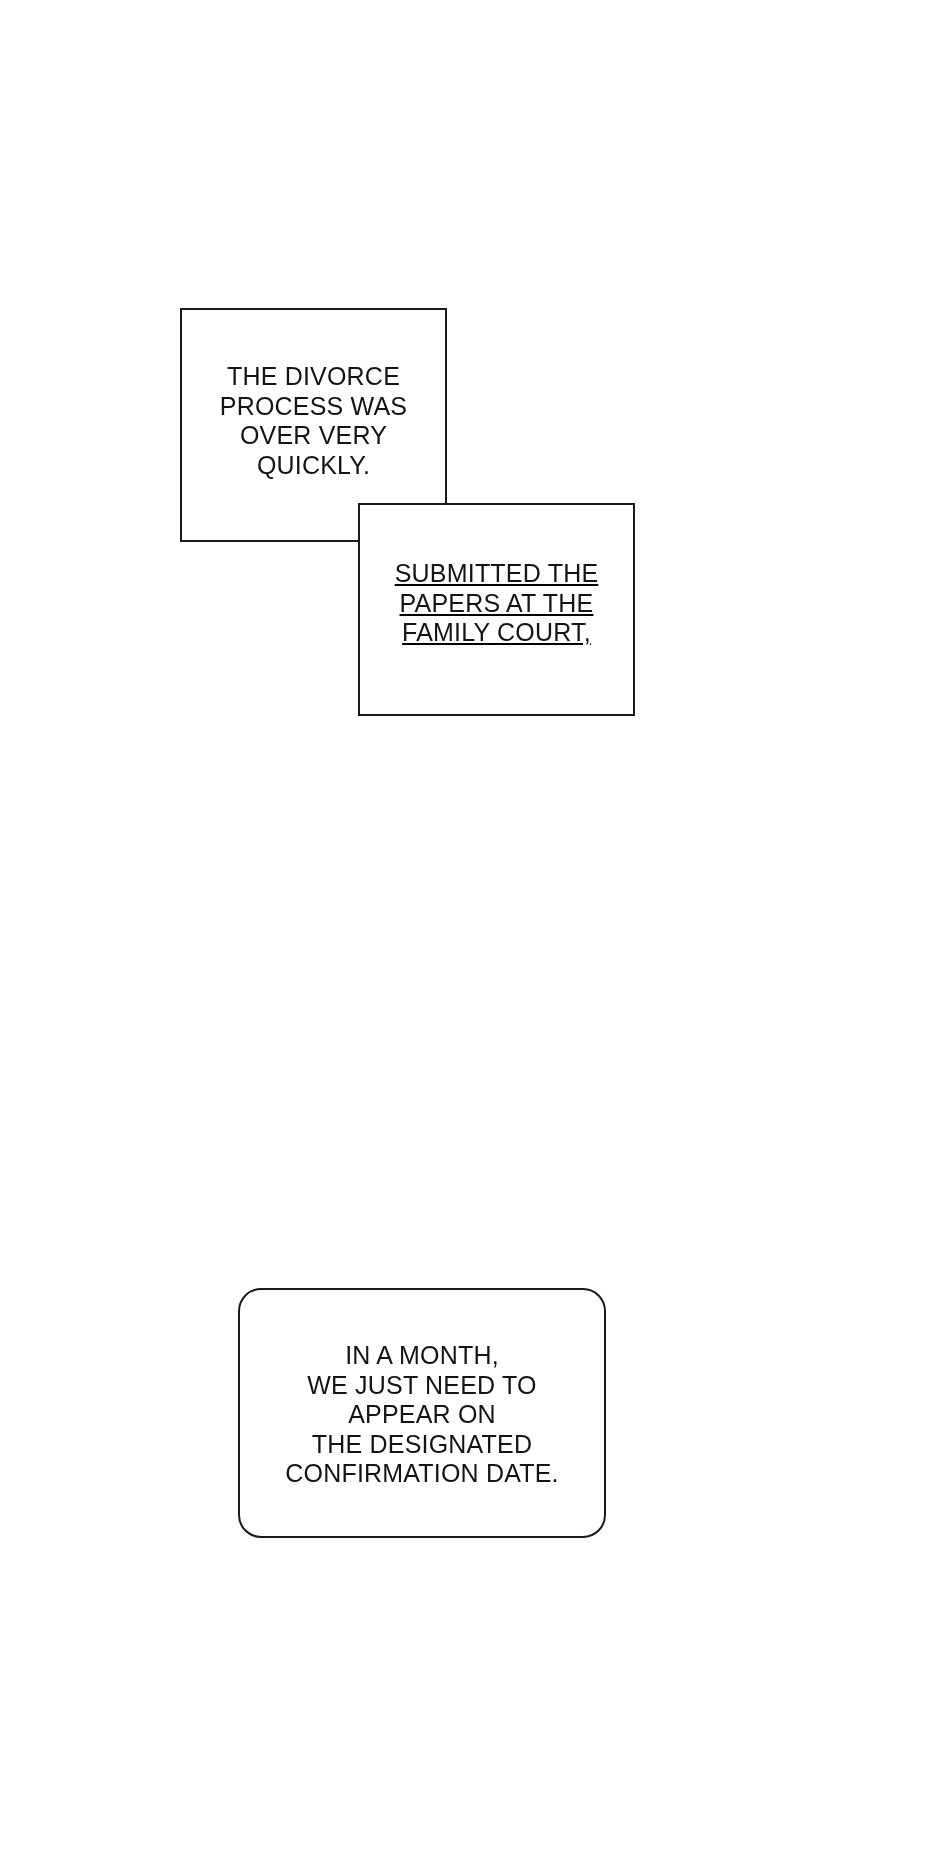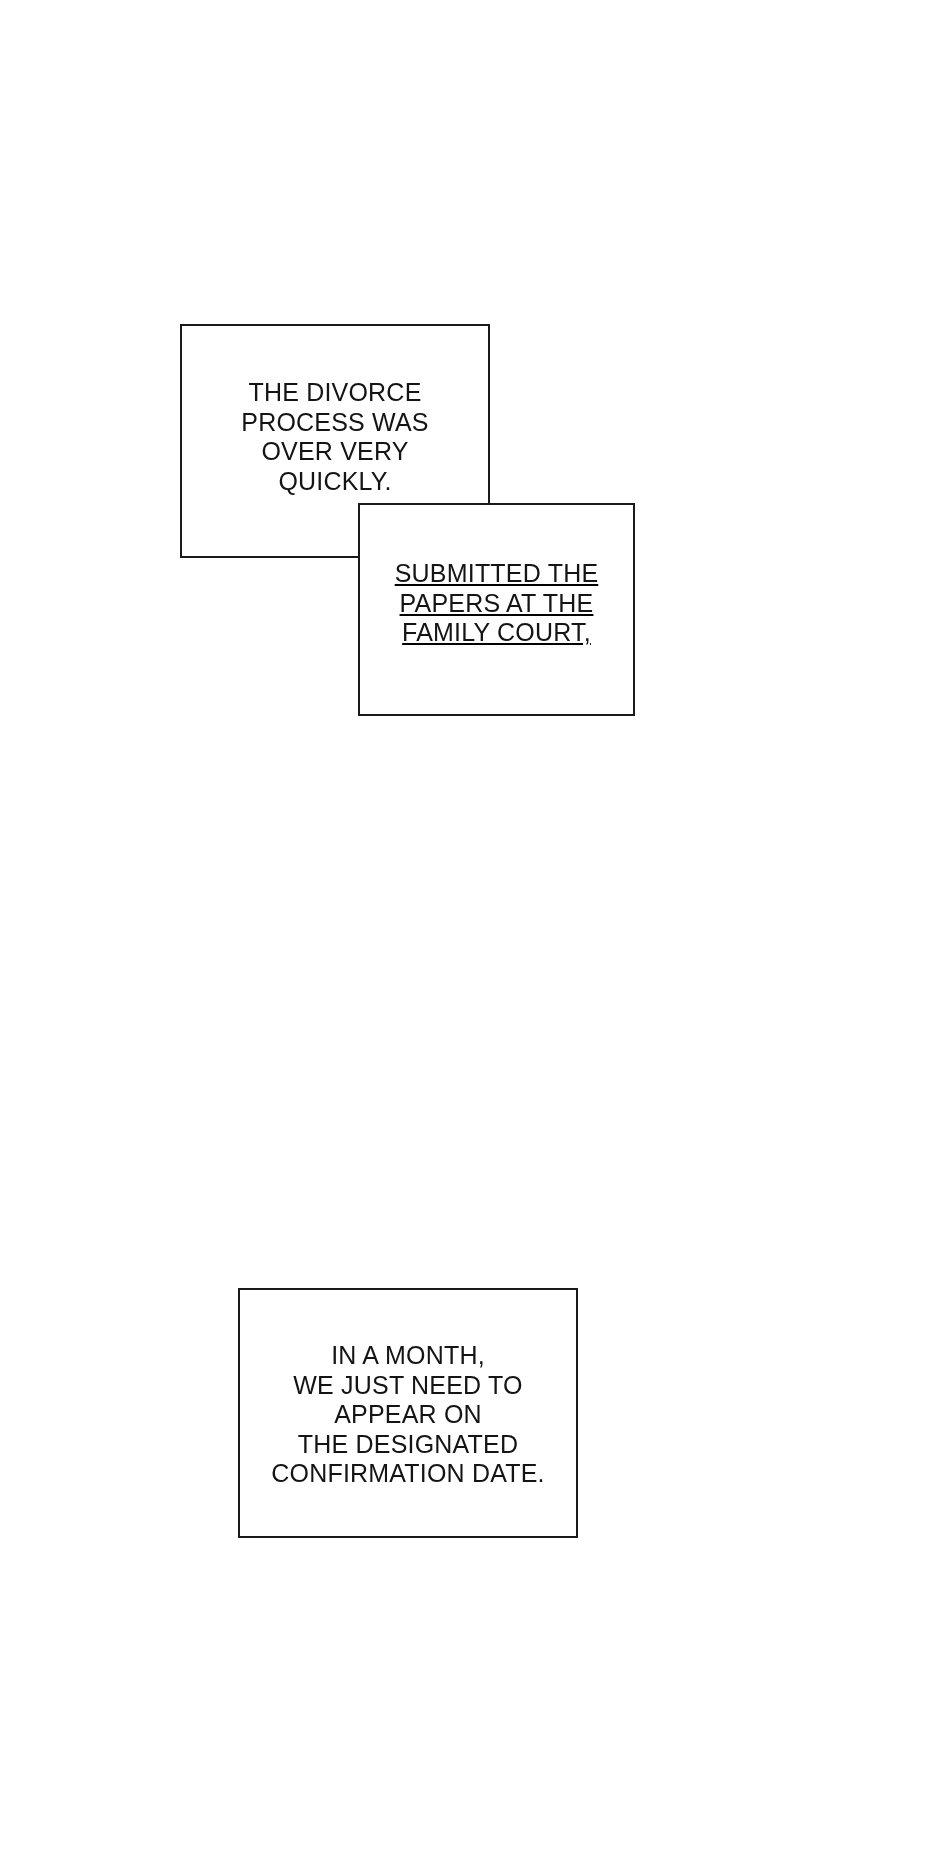--- a/index.html
+++ b/index.html
@@ -42,22 +42,22 @@
     letter-spacing: 0.2px;
     white-space: pre-line;
     line-height: 1.18;
     padding: 0 8px;
     box-sizing: border-box;
   }
 
   
   #box-divorce-process {
     left: 180px;
-    top: 324px;
-    width: 310px;
+    top: 308px;
+    width: 267px;
     height: 234px;
   }
   #box-divorce-process .speech-text {
     font-size: 25px;
     transform: translateY(-4px);
   }
 
   
   #box-family-court {
     left: 358px;
@@ -68,22 +68,23 @@
   }
   #box-family-court .speech-text {
     font-size: 25px;
     transform: translateY(-6px);
   }
 
   
   #box-confirmation-date {
     left: 238px;
     top: 1288px;
-    width: 340px;
+    width: 368px;
     height: 250px;
+    border-radius: 23px;
   }
   #box-confirmation-date .speech-text {
     font-size: 25px;
     transform: translateY(2px);
   }
 </style>
 </head>
 <body>
 
 <div id="page">

